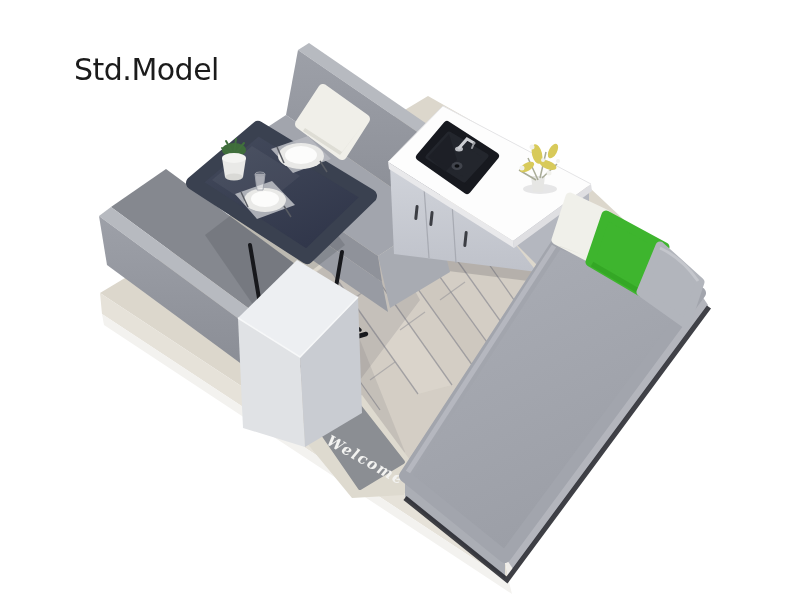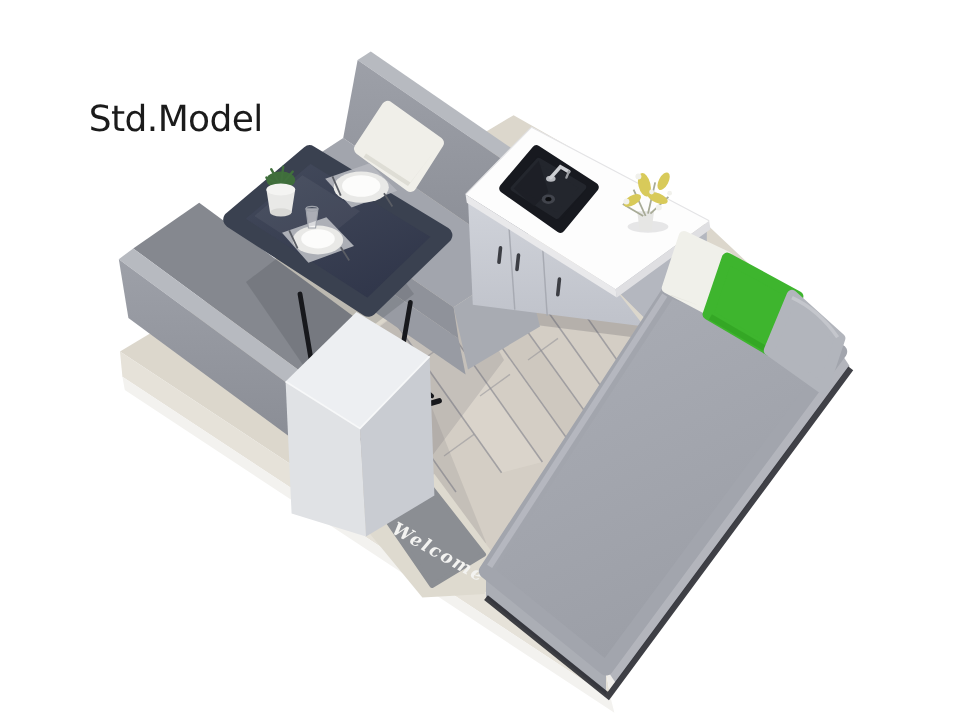--- a/index.html
+++ b/index.html
@@ -3,21 +3,21 @@
 <meta charset="utf-8">
 <style>
   html,body{margin:0;padding:0;background:#ffffff;}
   .stage{
     position:relative;width:800px;height:600px;overflow:hidden;
     background:#ffffff;font-family:"DejaVu Sans",sans-serif;
   }
   .model-label{
     position:absolute;left:74px;top:54px;
     font-size:30px;line-height:32px;letter-spacing:-0.5px;
-    color:#1b1b1b;white-space:nowrap;margin-top:30px;
+    color:#1b1b1b;white-space:nowrap;
   }
   svg{position:absolute;left:0;top:0;}
   .mat-text{
     font-family:"DejaVu Serif",serif;
     font-style:italic;font-weight:bold;
     font-size:15px;letter-spacing:1.5px;
     fill:#f3f3f1;
   }
   .rounded{stroke-linejoin:round;}
 </style>

